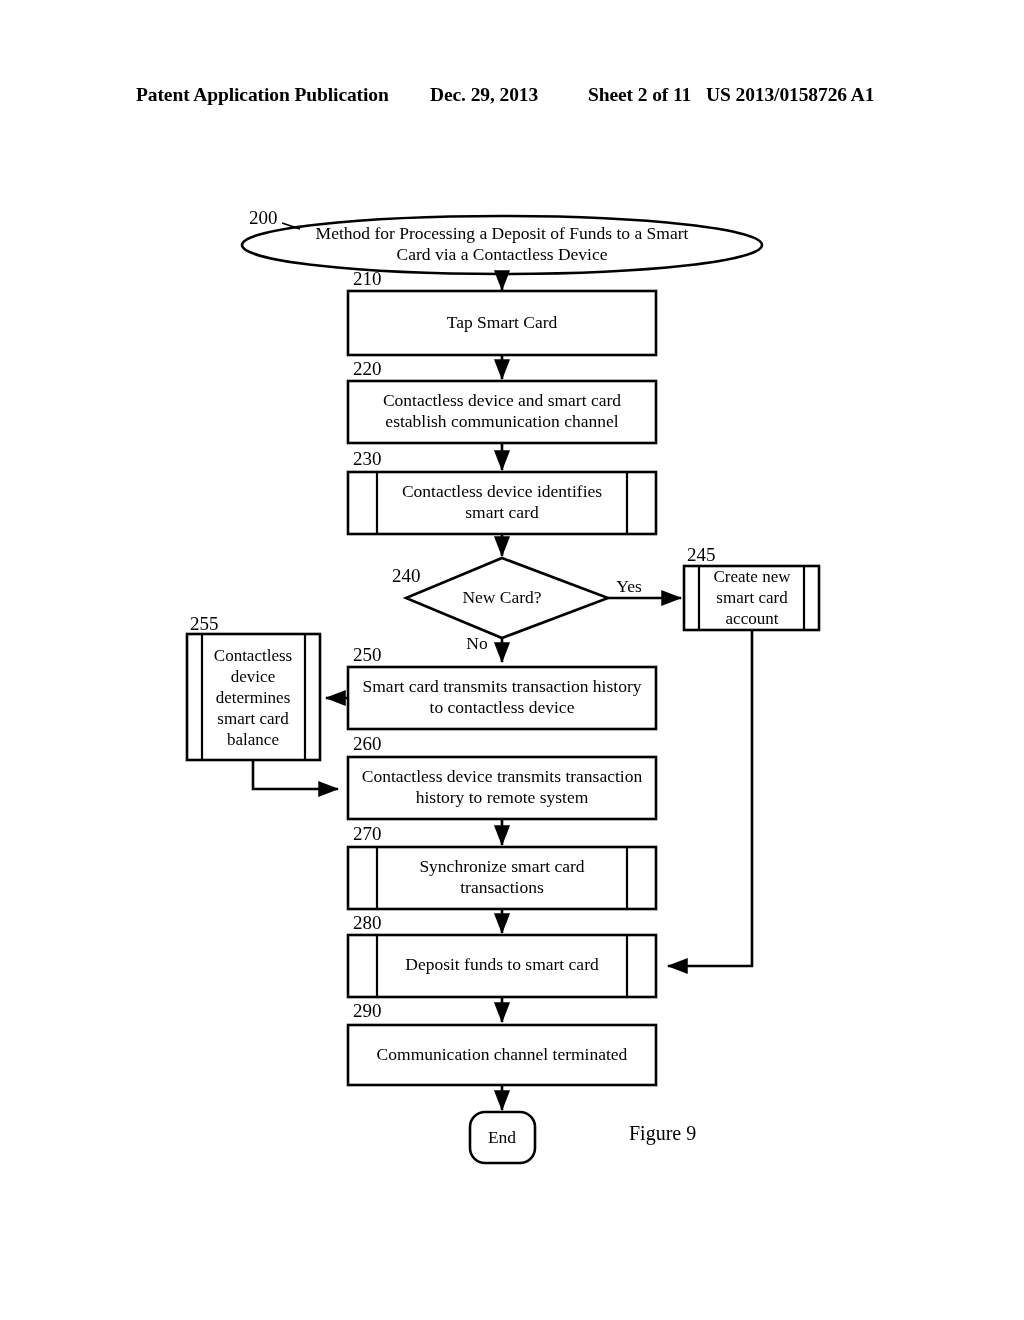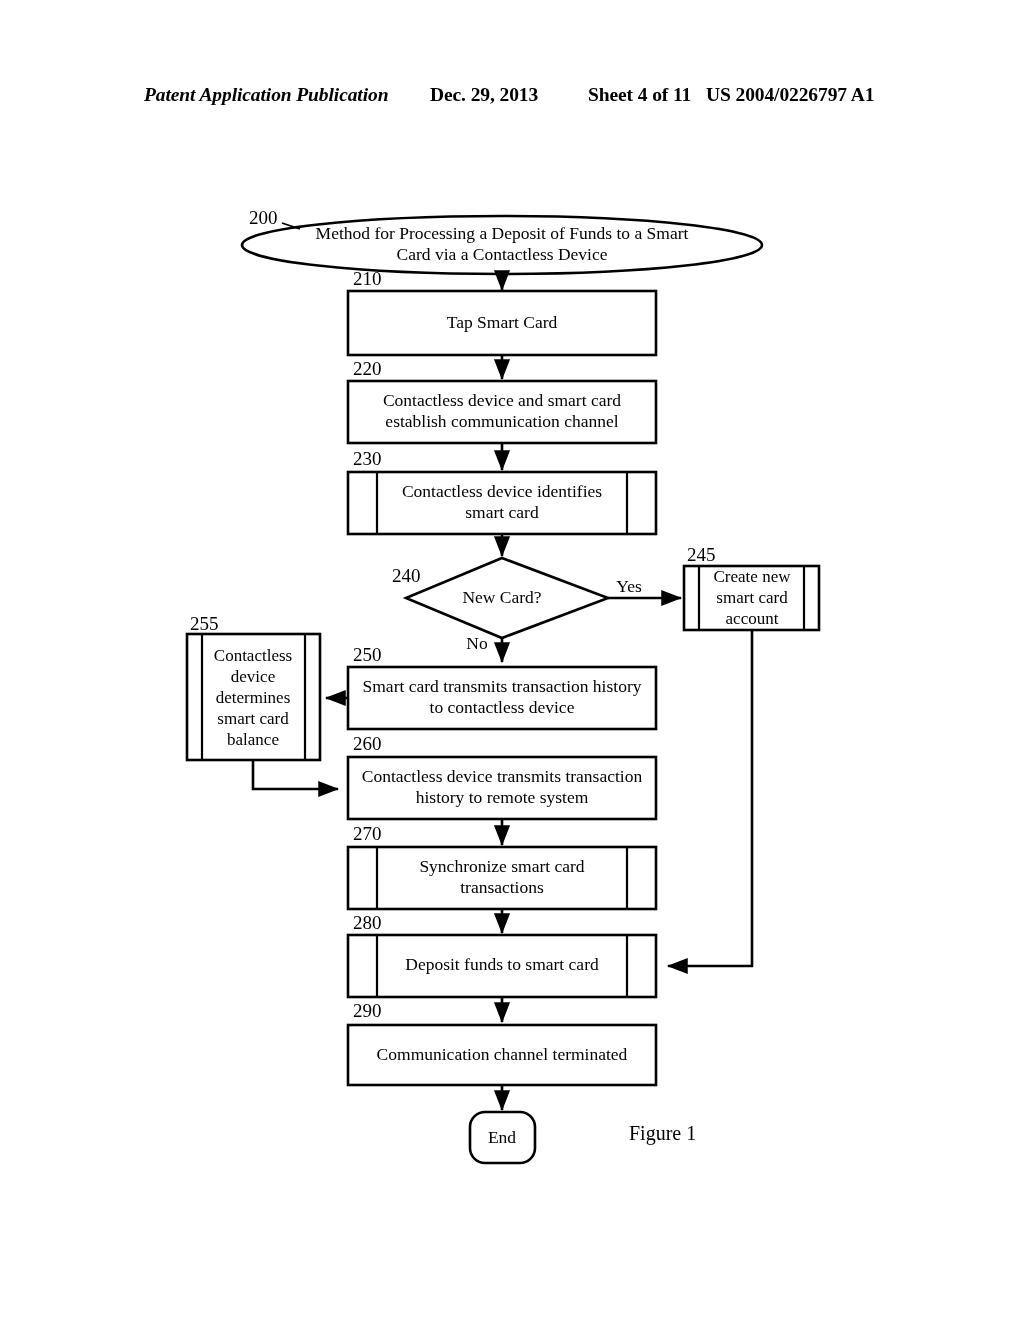--- a/index.html
+++ b/index.html
@@ -26,21 +26,21 @@
     height: 28px;
     display: flex;
     flex-direction: row;
     align-items: baseline;
     font-family: "Liberation Serif", "DejaVu Serif", serif;
     font-weight: bold;
     font-size: 19.5px;
     letter-spacing: -0.1px;
     white-space: nowrap;
   }
-  .hdr-pub    { position: absolute; left: 144px; font-style: italic; }
+  .hdr-pub    { position: absolute; left: 136px; }
   .hdr-date   { position: absolute; left: 430px; }
   .hdr-sheet  { position: absolute; left: 588px; }
   .hdr-patno  { position: absolute; left: 706px; }
 
   
   .fig-caption {
     position: absolute;
     left: 629px;
     top: 1122px;
     font-size: 20px;
@@ -69,22 +69,22 @@
   .shape-thin  { fill: none;    stroke: #000000; stroke-width: 2.2; }
   .conn        { fill: none;    stroke: #000000; stroke-width: 2.6; }
   .leader      { fill: none;    stroke: #000000; stroke-width: 1.8; }
 </style>
 </head>
 <body>
 
 <div class="page-header">
   <span class="hdr-pub">Patent Application Publication</span>
   <span class="hdr-date">Dec. 29, 2013</span>
-  <span class="hdr-sheet">Sheet 4 of 11</span>
-  <span class="hdr-patno">US 2004/0226797 A1</span>
+  <span class="hdr-sheet">Sheet 2 of 11</span>
+  <span class="hdr-patno">US 2013/0158726 A1</span>
 </div>
 
 <svg id="flow-svg" viewBox="0 0 1024 1320">
 
   <defs>
     <marker id="arrowhead" markerWidth="9" markerHeight="9" refX="7.6" refY="3.6" orient="auto" markerUnits="strokeWidth">
       <path d="M0,0.5 L8,3.6 L0,6.7 z" fill="#000000"></path>
     </marker>
   </defs>
 
@@ -238,13 +238,13 @@
   <path class="conn" d="M502,1085 L502,1110" marker-end="url(#arrowhead)"></path>
 
   
   <g>
     <rect class="shape" x="470" y="1112" width="65" height="51" rx="15" ry="15"></rect>
     <text class="node-label" x="502" y="1139">End</text>
   </g>
 
 </svg>
 
-<div class="fig-caption">Figure 1</div>
+<div class="fig-caption">Figure 9</div>
 
 </body></html>

